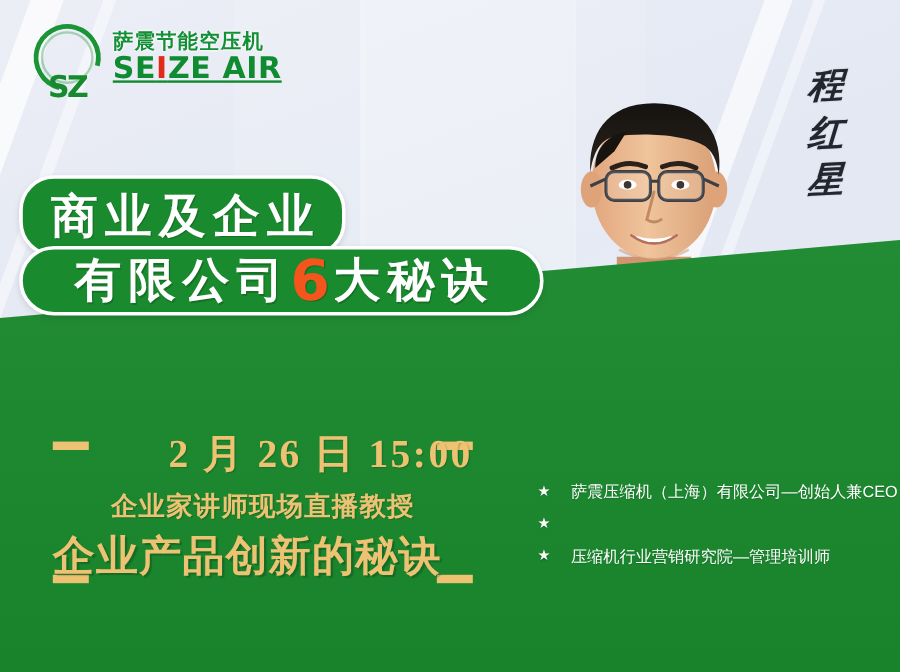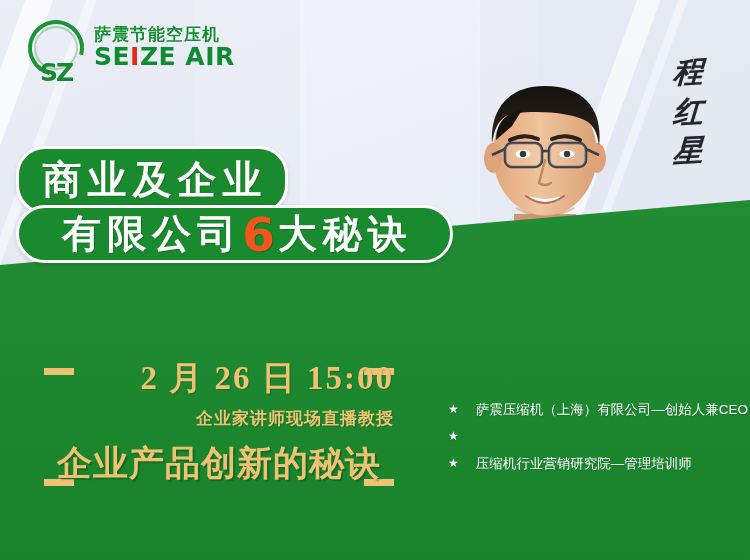--- a/index.html
+++ b/index.html
@@ -81,20 +81,21 @@
   .logo-text { margin-left: 8px; }
   .logo-cn {
     font-size: 17px; font-weight: 700; color: #138f35;
     letter-spacing: 1px; line-height: 1.1;
     text-shadow: 0 0 2px #fff, 0 0 3px #fff;
   }
   .logo-en {
     font-size: 25px; font-weight: 800; color: #0f8c32;
     letter-spacing: 0.5px; line-height: 1.05; margin-top: 0;
     font-family: "DejaVu Sans", sans-serif;
+    text-decoration: underline;
   }
   .logo-en .red { color: #e02b16; }
 
   
   .pill {
     position: absolute;
     background: #1a8a2e;
     border: 3px solid #ffffff;
     box-shadow: 0 2px 5px rgba(0,0,0,0.12);
     color: #ffffff;
@@ -150,29 +151,29 @@
   .date-line {
     position: absolute; left: 0; top: -12px; width: 350px;
     text-align: right; color: #edc272;
     font-family: "Liberation Serif", "DejaVu Serif", serif;
     font-weight: 700; font-size: 33px; letter-spacing: 2px;
     white-space: nowrap;
     text-shadow: 1px 1px 1px rgba(0,0,0,0.18);
   }
   .sub-line {
     position: absolute; left: 0; top: 39px; width: 350px;
-    text-align: right; color: #edc272;
+    text-align: center; color: #edc272;
     font-family: "Liberation Serif", "DejaVu Serif", serif;
-    font-weight: 700; font-size: 17px; letter-spacing: 1px;
+    font-weight: 700; font-size: 22px; letter-spacing: 1px;
     white-space: nowrap;
     text-shadow: 1px 1px 1px rgba(0,0,0,0.18);
   }
   .title-line {
     position: absolute; left: 0; top: 72px; width: 350px;
-    text-align: center; color: #edc272;
+    text-align: left; color: #edc272;
     font-family: "Liberation Serif", "DejaVu Serif", serif;
     font-weight: 700; font-size: 35px; letter-spacing: 1px;
     white-space: nowrap;
     text-shadow: 2px 2px 1px rgba(0,0,0,0.2);
   }
 
   
   .creds { position: absolute; left: 448px; top: 396px; width: 296px; }
   .cred {
     display: flex; align-items: flex-start;

